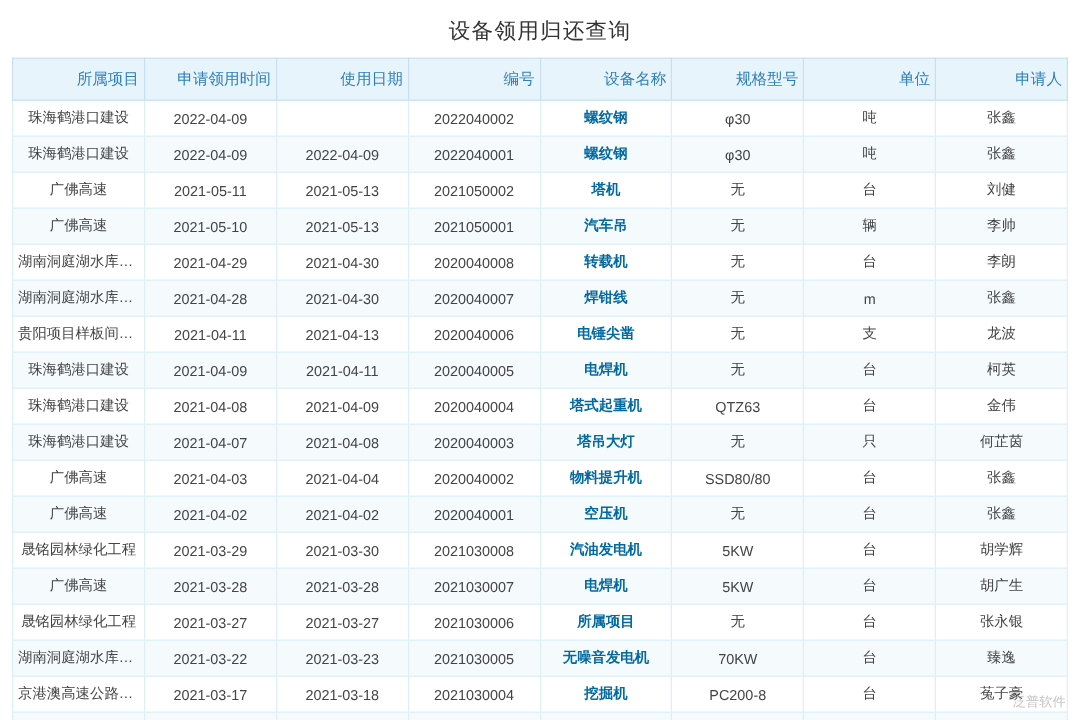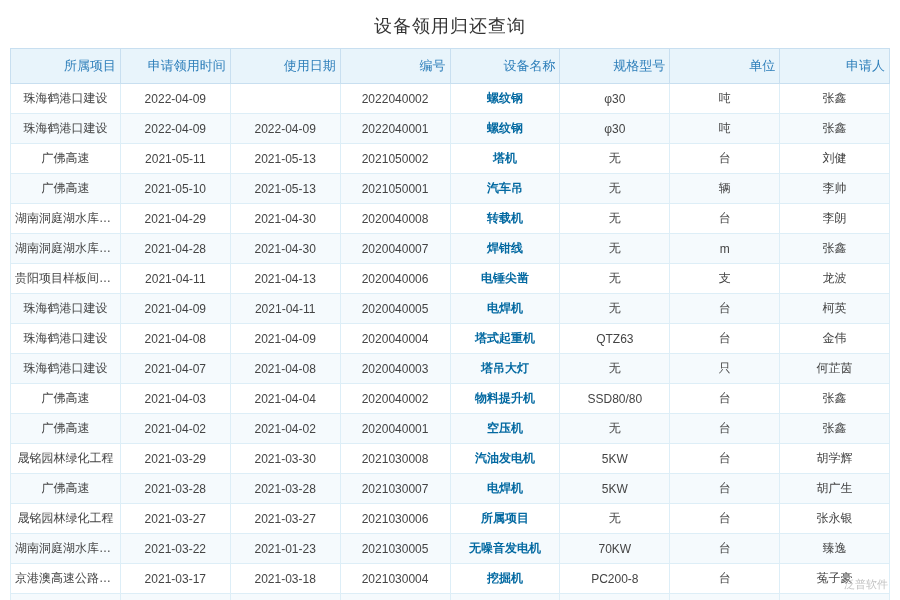--- a/index.html
+++ b/index.html
@@ -239,21 +239,21 @@
           <td>2021-03-27</td>
           <td>2021030006</td>
           <td><a class="link-blue">所属项目</a></td>
           <td>无</td>
           <td>台</td>
           <td>张永银</td>
         </tr>
         <tr>
           <td>湖南洞庭湖水库引水工程施...</td>
           <td>2021-03-22</td>
-          <td>2021-01-23</td>
+          <td>2021-03-23</td>
           <td>2021030005</td>
           <td><a class="link-blue">无噪音发电机</a></td>
           <td>70KW</td>
           <td>台</td>
           <td>臻逸</td>
         </tr>
         <tr>
           <td>京港澳高速公路粤境韶关至...</td>
           <td>2021-03-17</td>
           <td>2021-03-18</td>

